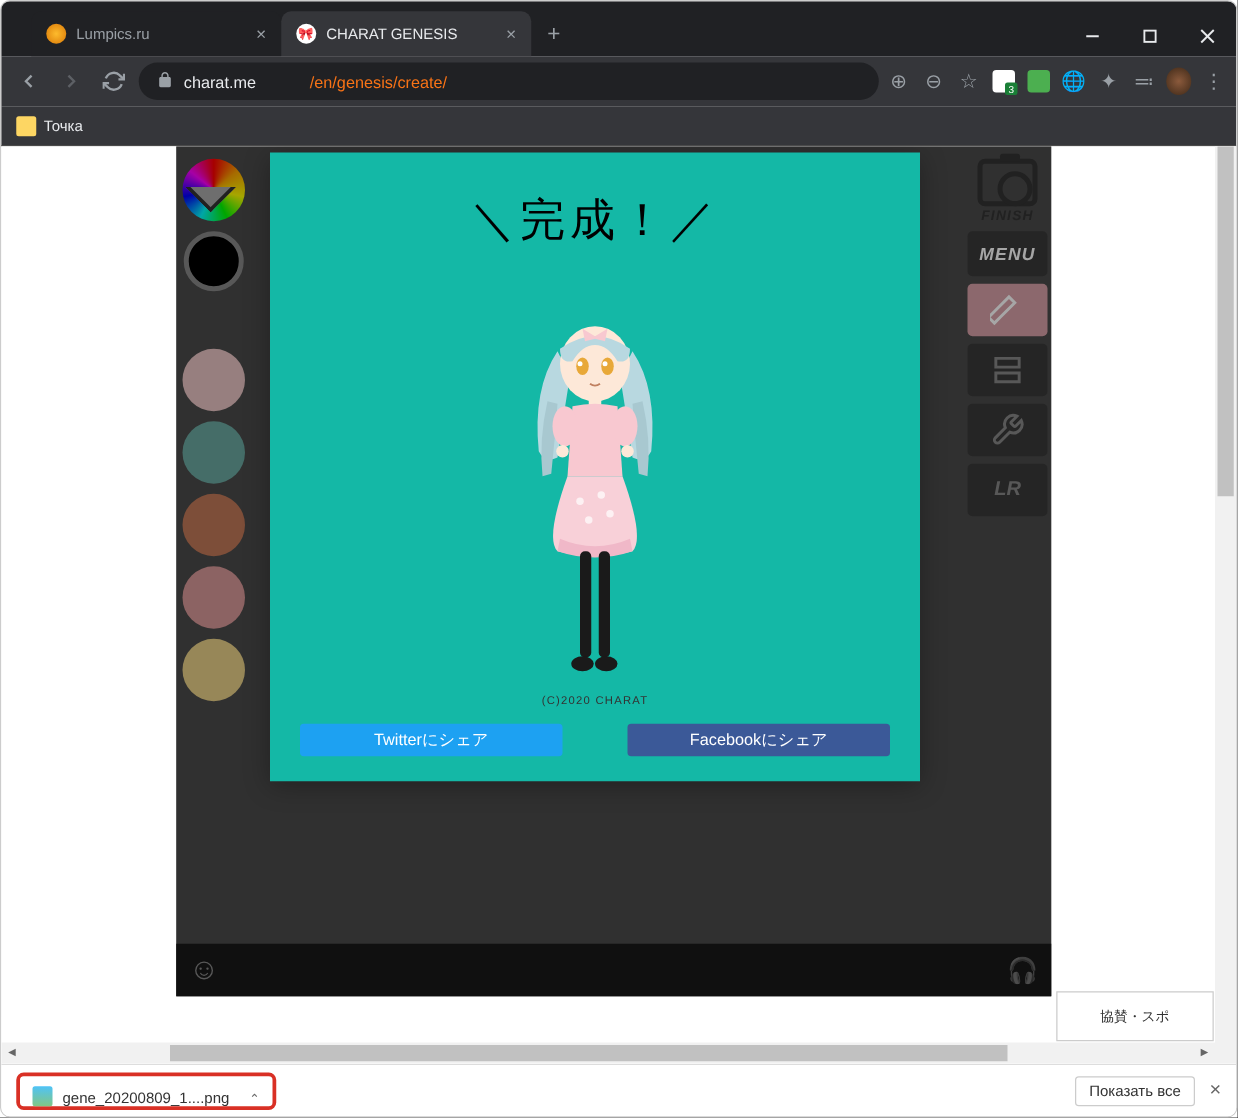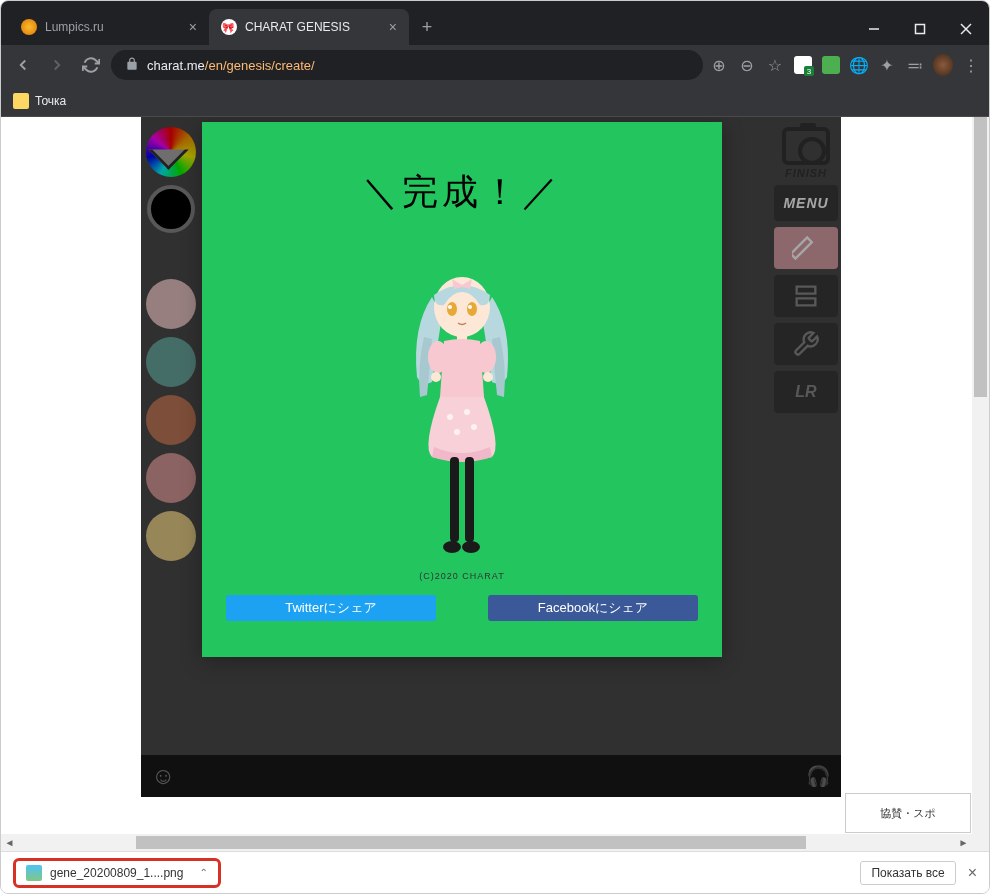--- a/index.html
+++ b/index.html
@@ -2,42 +2,42 @@
 <html><head>
 <meta charset="utf-8">
 <style>
 * { margin:0; padding:0; box-sizing:border-box; font-family:Arial,sans-serif; }
 body { background:#fff; width:990px; height:894px; overflow:hidden; position:relative; }
 
 
 .window { width:990px; height:894px; background:#fff; border:1px solid #ccc; border-radius:8px; overflow:hidden; display:flex; flex-direction:column; }
 
 
-.titlebar { height:44px; background:#202124; display:flex; align-items:flex-end; }
+.titlebar { height:44px; background:#202124; display:flex; align-items:flex-end;padding-left:16px; }
 .tabs { display:flex; height:36px; margin-left:8px; flex:1; }
 .tab { display:flex; align-items:center; height:36px; padding:0 12px; gap:8px; color:#9aa0a6; font-size:12px; border-top-left-radius:8px; border-top-right-radius:8px; min-width:200px; position:relative; }
 .tab.active { background:#35363a; color:#e8eaed; }
 .tab.inactive { background:#202124; }
 .tab-close { color:#9aa0a6; font-size:14px; margin-left:auto; }
 .tab-favicon { width:16px; height:16px; border-radius:50%; display:inline-block; }
 .tab-favicon.orange { background:radial-gradient(circle,#fdbb2d,#d97706); }
 .tab-favicon.charat { background:#fff; display:flex; align-items:center; justify-content:center; font-size:10px; }
 .newtab { width:28px; height:28px; color:#9aa0a6; display:flex; align-items:center; justify-content:center; font-size:18px; margin-left:4px; align-self:center; }
 .winctrl { display:flex; margin-left:auto; }
 .winbtn { width:46px; height:32px; display:flex; align-items:center; justify-content:center; color:#e8eaed; }
 .winbtn svg { width:12px; height:12px; }
 
 
 .addrbar { height:40px; background:#35363a; display:flex; align-items:center; padding:0 8px; gap:6px; }
 .navbtn { width:28px; height:28px; display:flex; align-items:center; justify-content:center; color:#9aa0a6; border-radius:50%; }
 .addrfield { flex:1; height:30px; background:#202124; border-radius:15px; display:flex; align-items:center; padding:0 14px; gap:8px; color:#9aa0a6; font-size:13px; }
 .addrfield .lock { color:#9aa0a6; }
 .addrtext { color:#e8eaed; }
 .addrtext .domain { color:#e8eaed; }
-.addrtext .path { color:#fdba74; }
+.addrtext .path { color:#f97316;margin-left:43px; }
 .exticons { display:flex; gap:8px; align-items:center; }
 .exticon { width:20px; height:20px; display:flex; align-items:center; justify-content:center; color:#9aa0a6; }
 .ext-badge { width:18px; height:18px; border-radius:3px; }
 .ext-g { background:#fff; position:relative; }
 .ext-g::after { content:'3'; position:absolute; bottom:-2px; right:-2px; background:#1a7f37; color:#fff; font-size:8px; width:10px; height:10px; border-radius:2px; display:flex; align-items:center; justify-content:center; }
 .ext-music { background:#4caf50; }
 .ext-globe { color:#4285f4; }
 .avatar { width:22px; height:22px; border-radius:50%; background:radial-gradient(circle,#8b5a3c,#3d2817); }
 
 
@@ -74,41 +74,41 @@
 .finishlabel { font-size:11px; font-weight:bold; letter-spacing:1px; margin-top:2px; font-style:italic; }
 .menubtn { width:64px; height:36px; background:#3a3a3a; color:#fff; display:flex; align-items:center; justify-content:center; font-weight:bold; font-size:14px; border-radius:4px; font-style:italic; letter-spacing:1px; }
 .toolbtn { width:64px; height:42px; background:#3a3a3a; border-radius:4px; display:flex; align-items:center; justify-content:center; color:#888; }
 .toolbtn.pink { background:#d8a0a8; }
 .toolbtn svg { width:28px; height:28px; }
 
 
 .bottomnav { position:absolute; left:0; bottom:0; right:0; height:42px; background:#1a1a1a; display:flex; align-items:center; padding:0 10px; color:#888; }
 
 
-.modal { position:absolute; left:201px; top:5px; width:520px; background:#22c55e; padding:36px 24px; box-shadow:0 4px 20px rgba(0,0,0,0.3); }
+.modal { position:absolute; left:215px; top:5px; width:520px; background:#14b8a6; padding:20px 24px; box-shadow:0 4px 20px rgba(0,0,0,0.3); }
 .modal-title { text-align:center; font-size:36px; font-weight:500; margin:10px 0 30px; letter-spacing:4px; font-family:"MS Gothic","Yu Gothic",sans-serif; }
 .character { width:200px; height:320px; margin:0 auto; position:relative; }
 .char-svg { width:100%; height:100%; }
 .copyright { text-align:center; font-size:9px; color:#333; margin-top:4px; letter-spacing:1px; }
 .sharebtns { display:flex; gap:16px; justify-content:space-between; margin-top:14px; }
 .sharebtn { flex:1; max-width:210px; height:26px; color:#fff; display:flex; align-items:center; justify-content:center; font-size:13px; border-radius:3px; }
 .sharebtn.tw { background:#1da1f2; }
 .sharebtn.fb { background:#3b5998; }
 .actionbtns { display:flex; justify-content:space-around; margin-top:18px; padding:0 60px; }
 .actionbtn { display:flex; flex-direction:column; align-items:center; gap:4px; }
 .actioncircle { width:46px; height:46px; border-radius:50%; background:#000; display:flex; align-items:center; justify-content:center; }
 .actioncircle svg { width:24px; height:24px; fill:#fff; }
 .actionlabel { font-size:13px; font-weight:bold; font-style:italic; letter-spacing:1px; }
 
 
 .sponsor { position:absolute; right:18px; bottom:18px; width:126px; height:40px; background:#fff; border:1px solid #ccc; display:flex; align-items:center; justify-content:center; font-size:11px; color:#333; }
 
 
 .dlbar { height:42px; background:#fff; border-top:1px solid #ddd; display:flex; align-items:center; padding:0 12px; }
-.dlitem { display:flex; align-items:center; gap:8px; height:30px; padding:0 10px; border:3px solid #d93025; border-radius:6px; font-size:12px; color:#333; }
+.dlitem { display:flex; align-items:flex-end; gap:8px; height:30px; padding:0 10px; border:3px solid #d93025; border-radius:6px; font-size:12px; color:#333; }
 .dlicon { width:16px; height:16px; background:linear-gradient(#4fc3f7,#81c784); border-radius:2px; }
 .dlchevron { margin-left:8px; color:#666; font-size:10px; }
 .dlright { margin-left:auto; display:flex; align-items:center; gap:12px; }
 .showall { font-size:12px; color:#333; padding:4px 10px; border:1px solid #ccc; border-radius:3px; }
 .dlclose { color:#666; font-size:16px; }
 </style>
 </head>
 <body>
 
 <div class="window">

